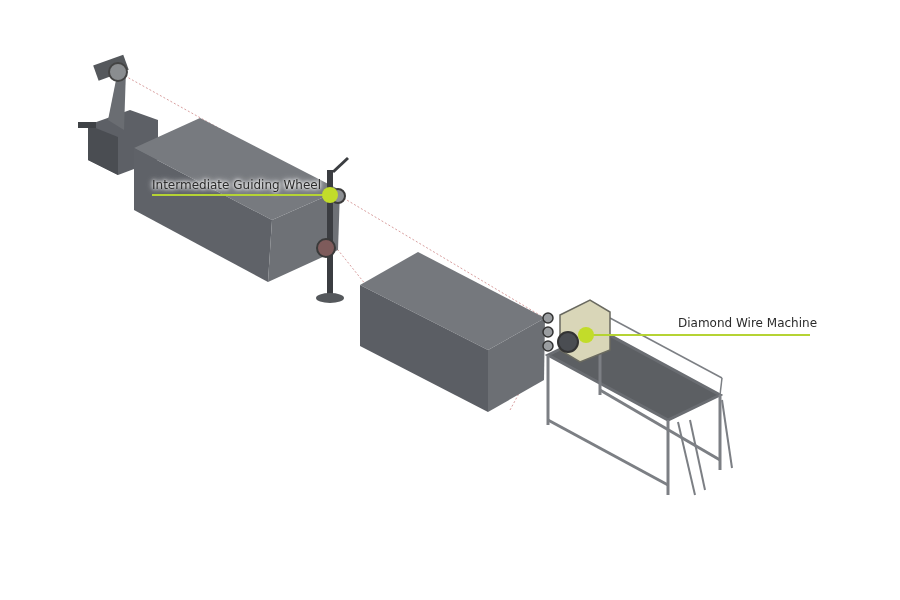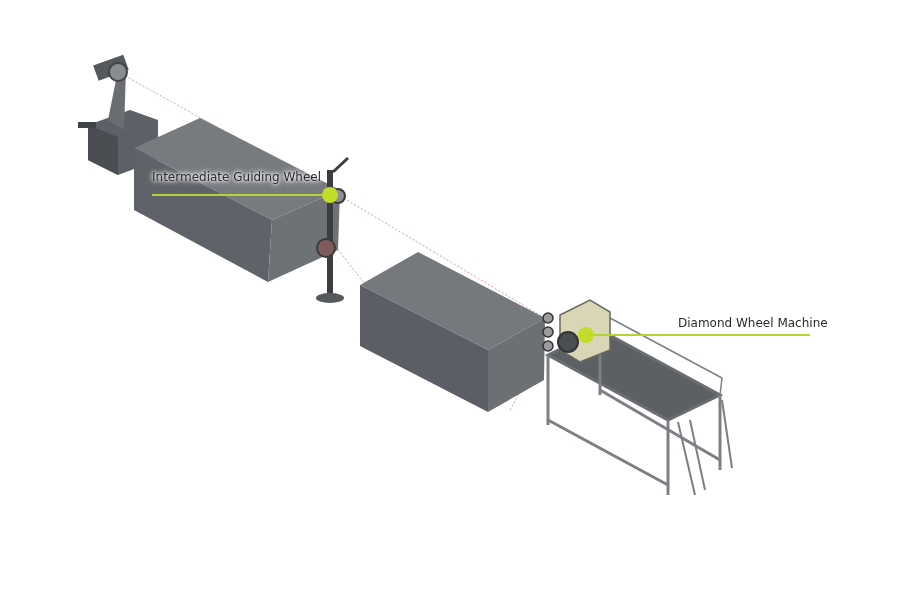--- a/index.html
+++ b/index.html
@@ -71,19 +71,19 @@
     <line x1="690" y1="420" x2="705" y2="490" stroke-width="2"></line>
     <line x1="722" y1="400" x2="732" y2="468" stroke-width="2"></line>
     <polygon points="560,315 590,300 610,312 610,350 580,362 560,350" fill="#d9d6b8" stroke="#6a6a60" stroke-width="1.5"></polygon>
     <circle cx="568" cy="342" r="10" fill="#4a4d52" stroke="#333" stroke-width="2"></circle>
     <circle cx="548" cy="318" r="5" fill="#9a9da0" stroke="#333" stroke-width="1.5"></circle>
     <circle cx="548" cy="332" r="5" fill="#9a9da0" stroke="#333" stroke-width="1.5"></circle>
     <circle cx="548" cy="346" r="5" fill="#9a9da0" stroke="#333" stroke-width="1.5"></circle>
   </g>
 </svg>
 
-<div class="label" style="left:152px; top:170px;">Intermediate Guiding Wheel</div>
+<div class="label" style="left:152px; top:178px;">Intermediate Guiding Wheel</div>
 <div class="leader" style="left:152px; top:194px; width:178px;"></div>
 <div class="dot" style="left:322px; top:187px;"></div>
 
-<div class="label" style="left:678px; top:316px;">Diamond Wheel Machine</div>
+<div class="label" style="left:678px; top:316px;">Diamond Wire Machine</div>
 <div class="leader" style="left:588px; top:334px; width:222px;"></div>
 <div class="dot" style="left:578px; top:327px;"></div>
 
 </body></html>

